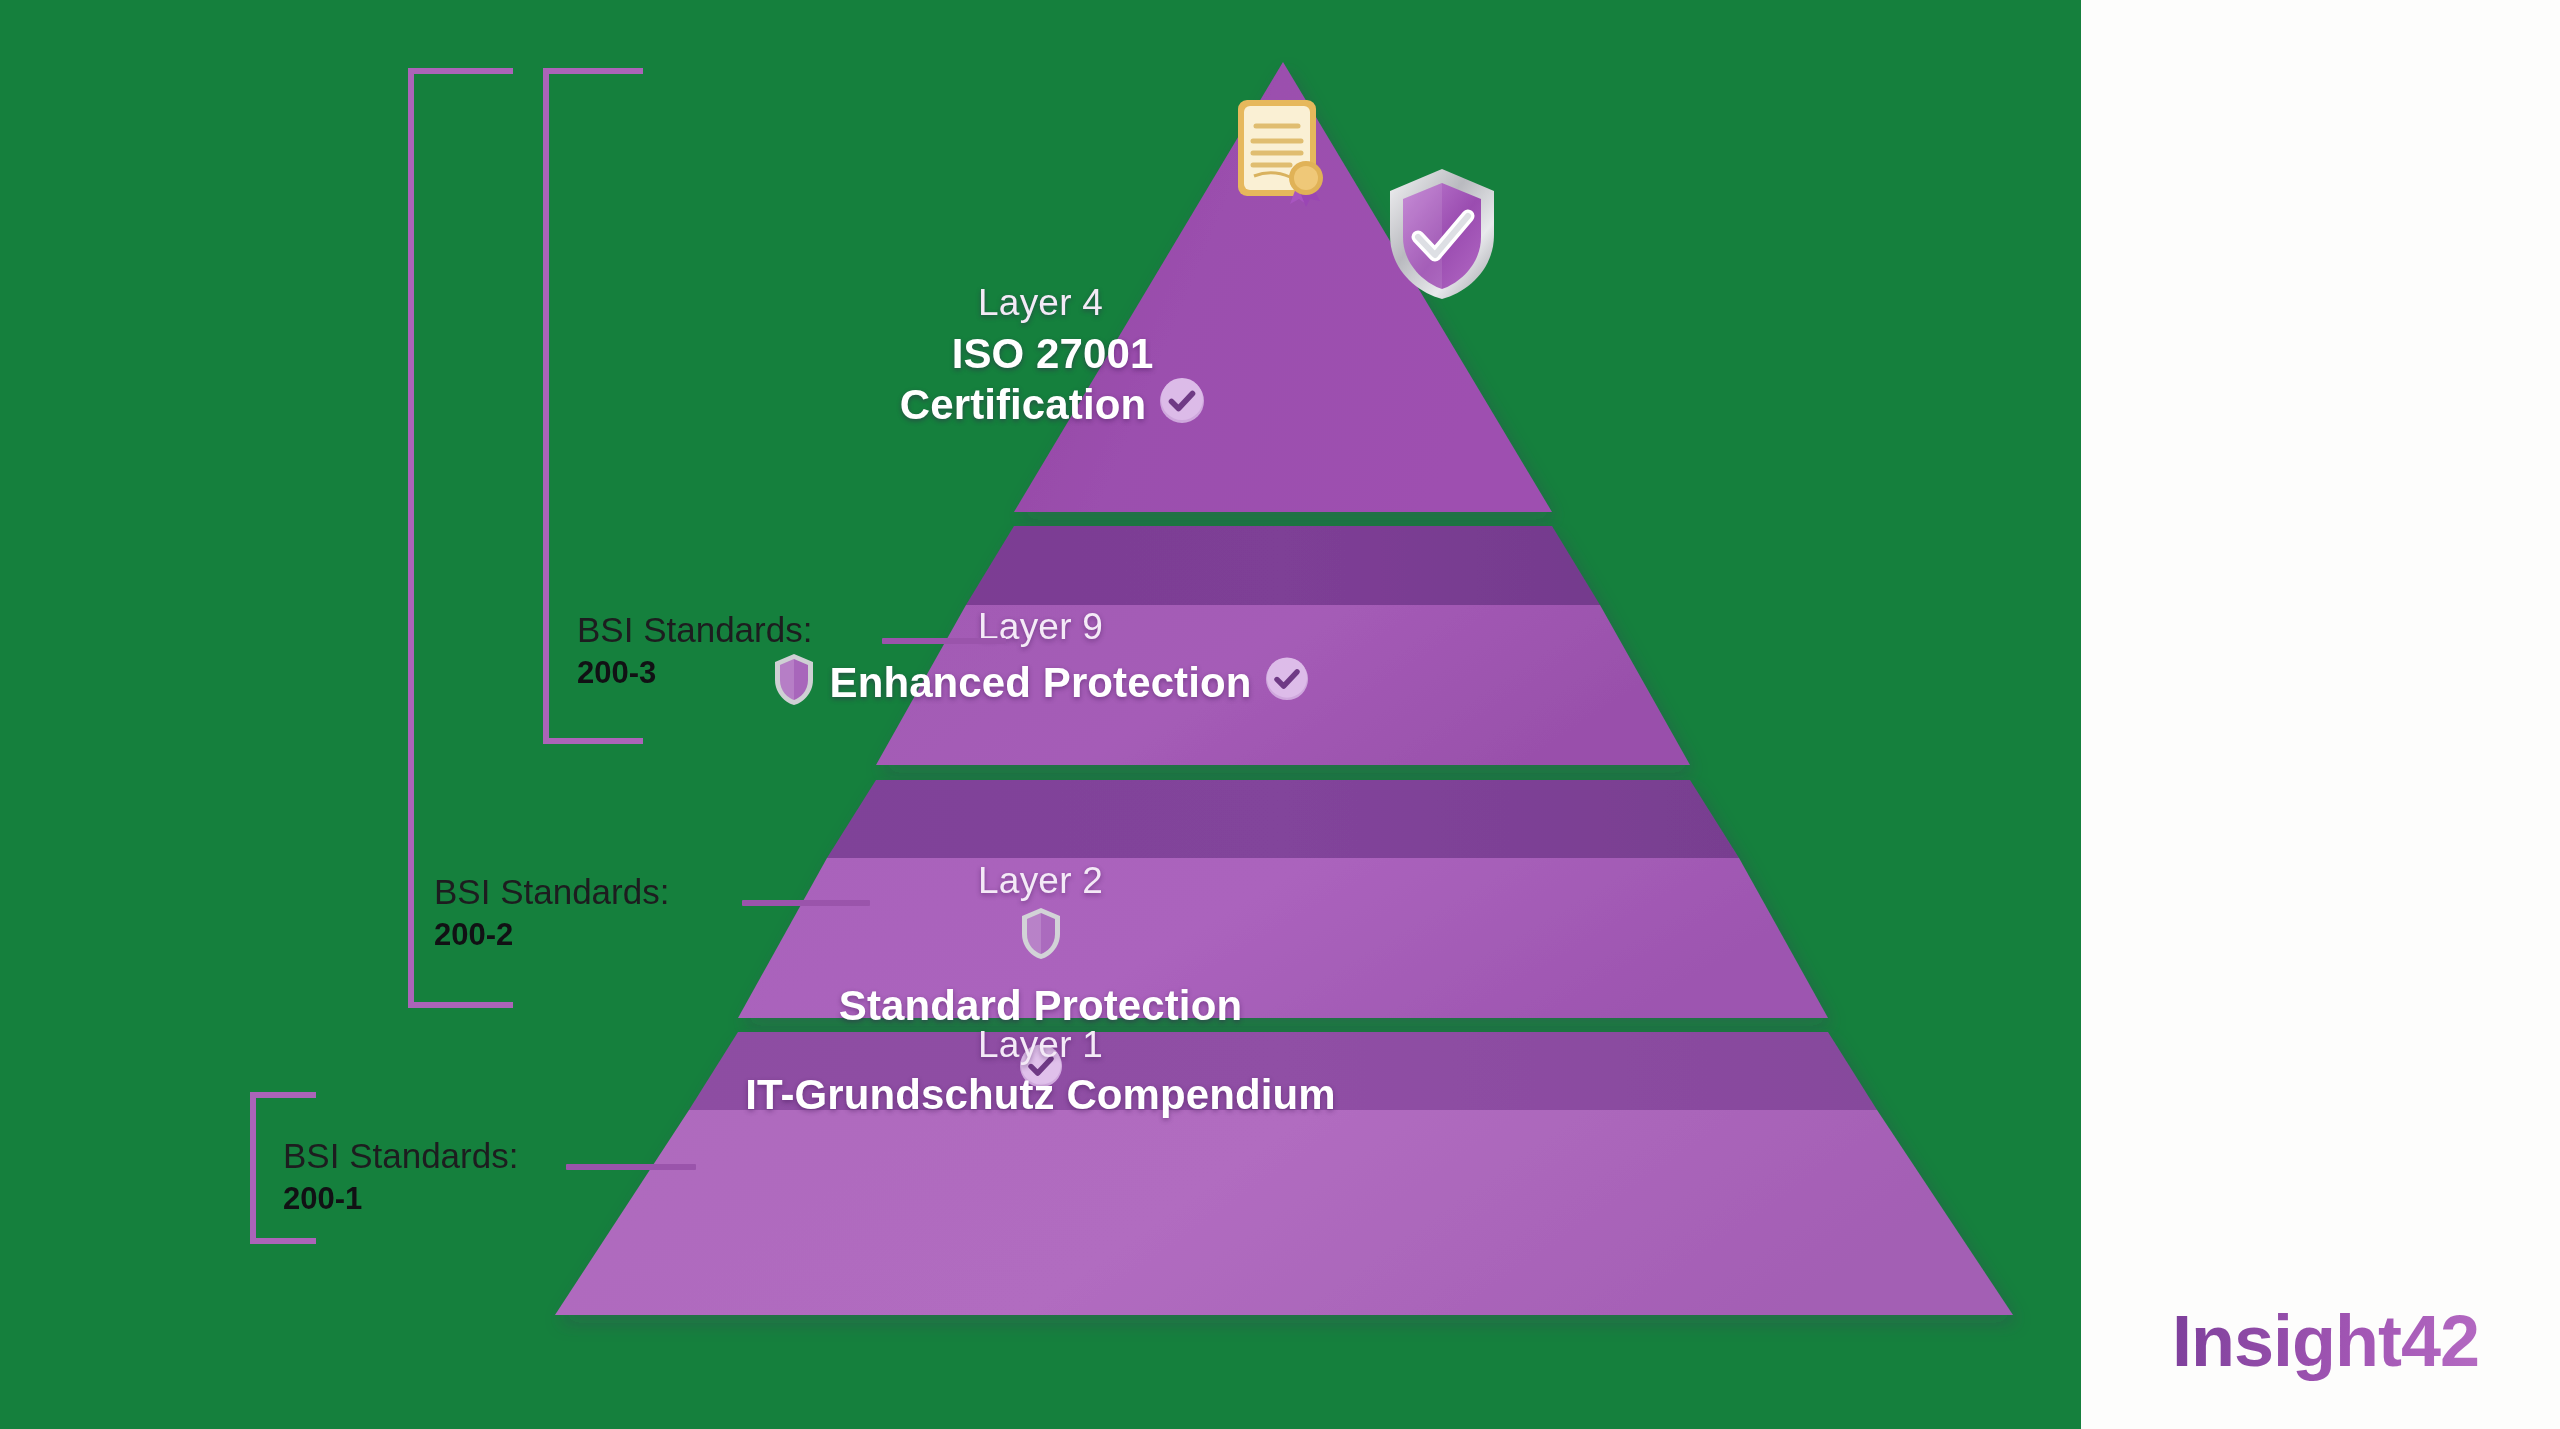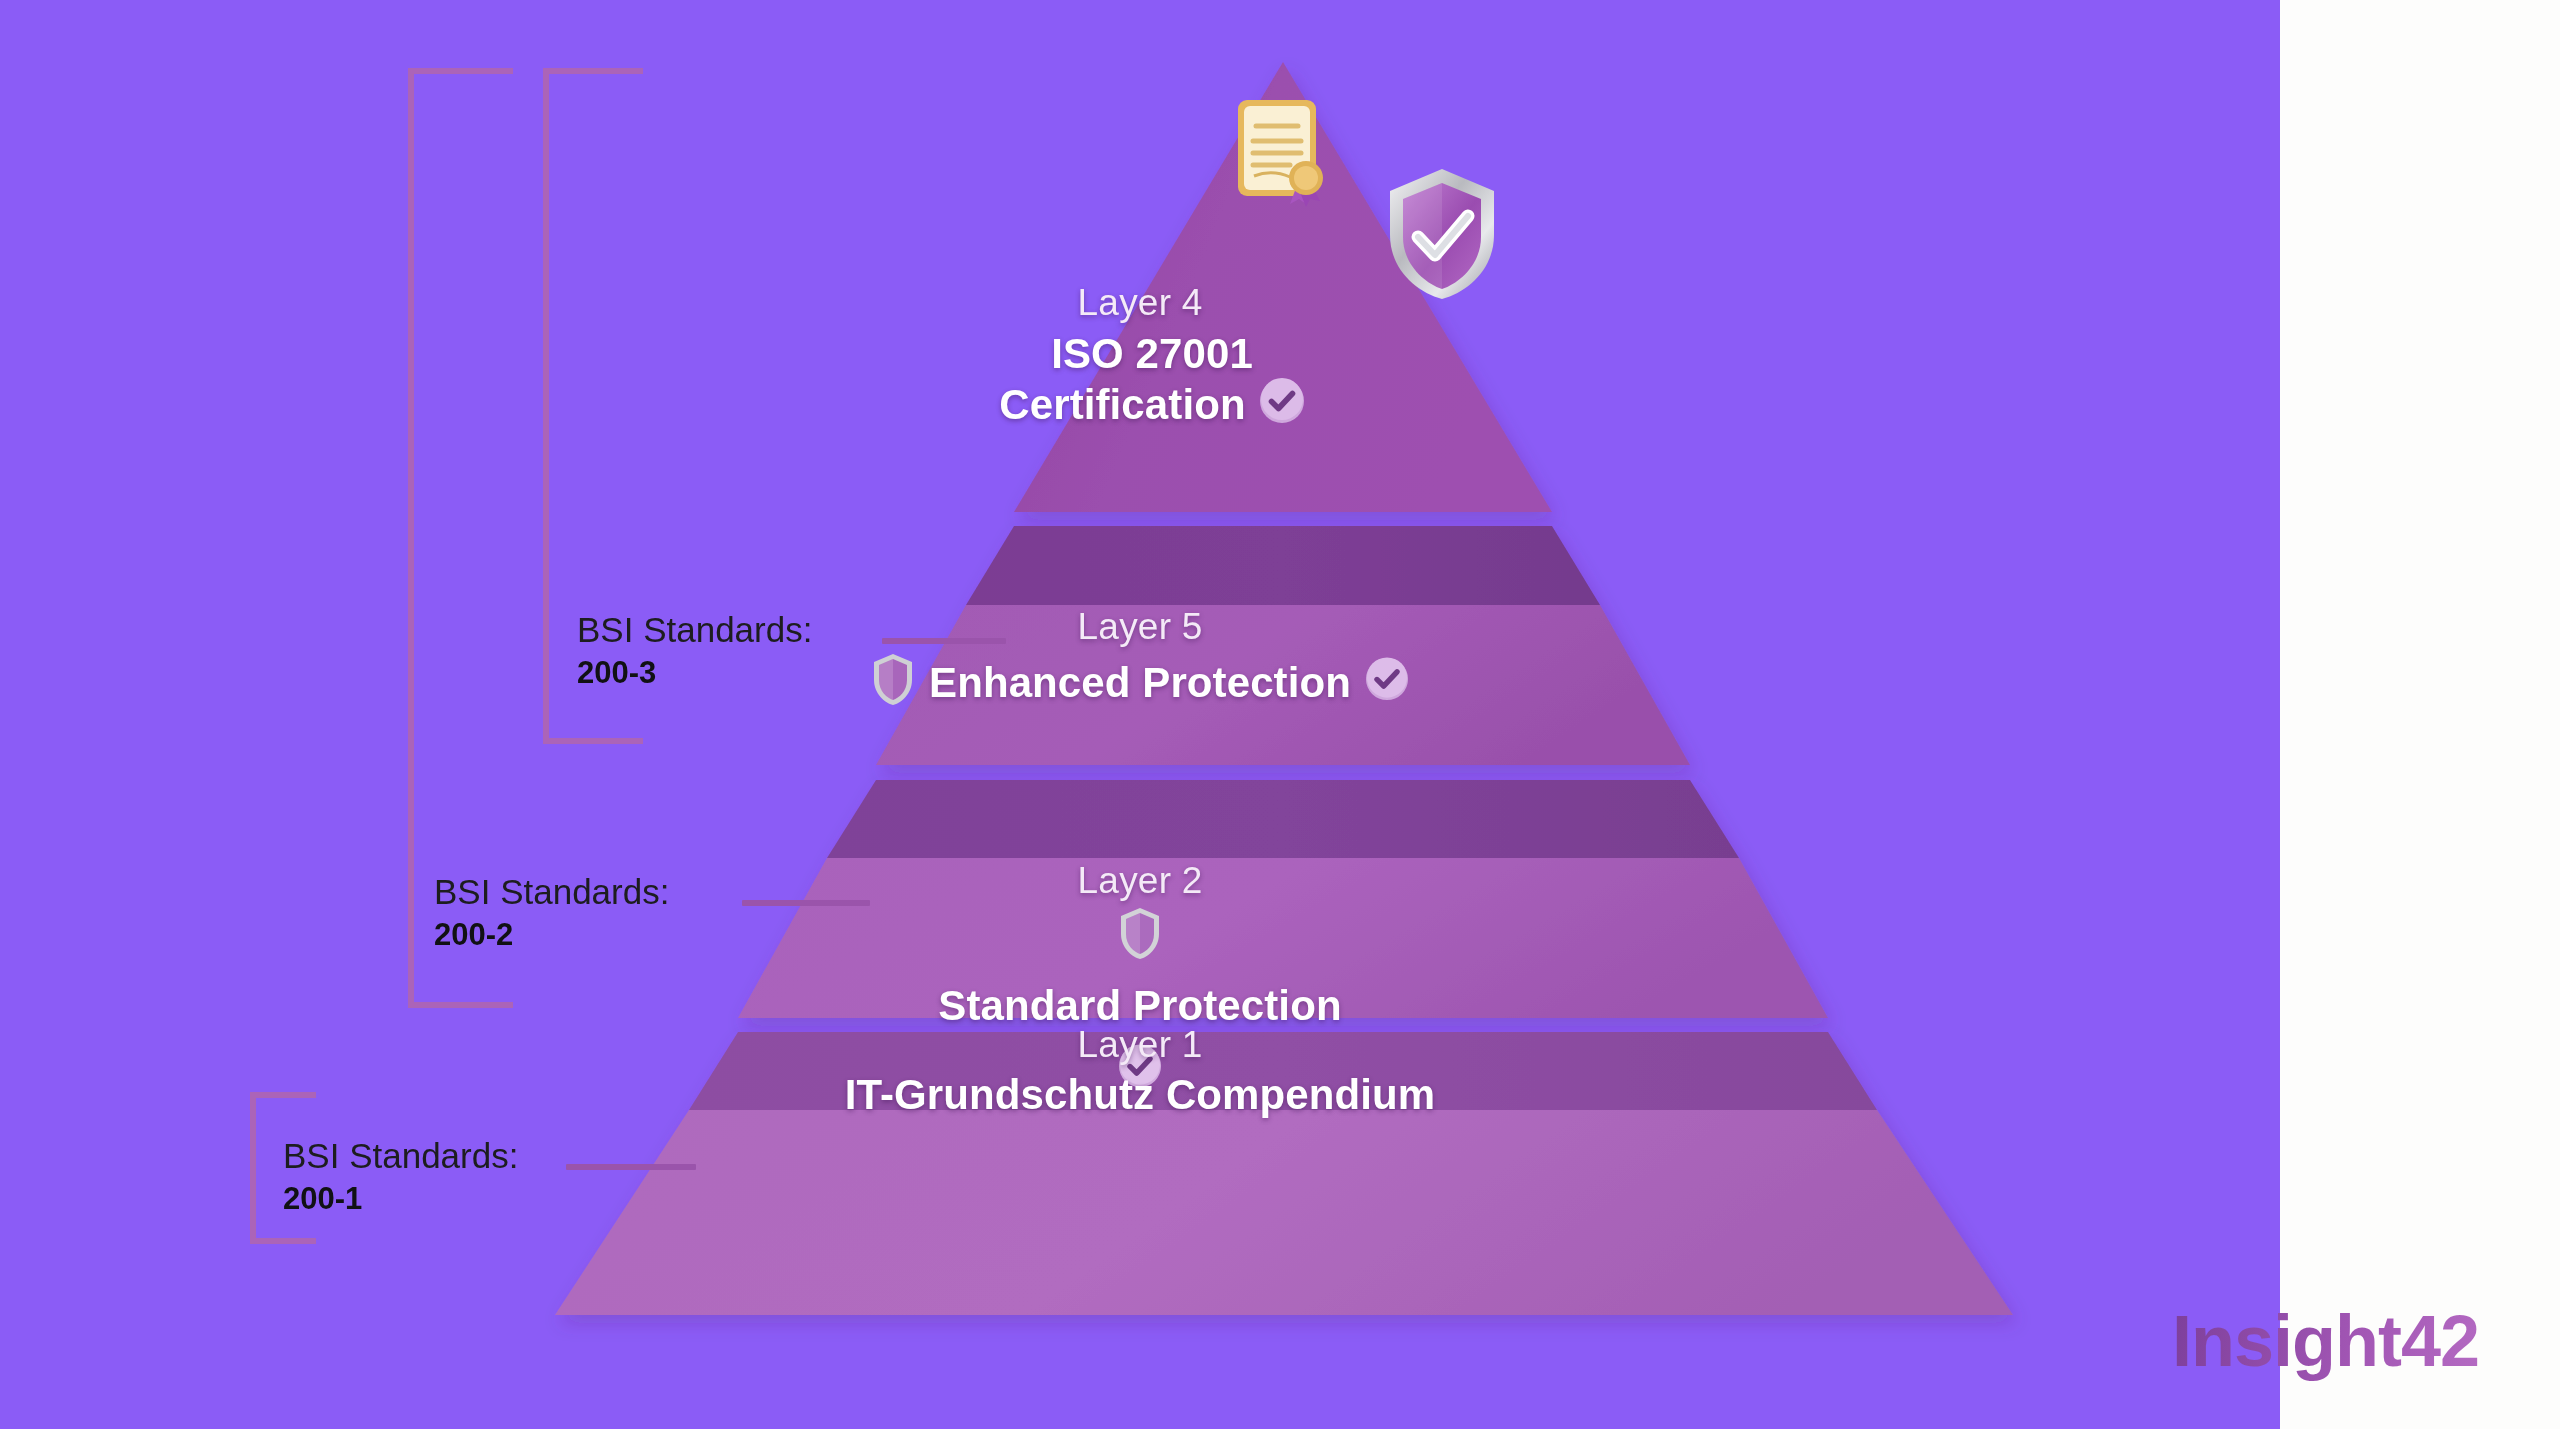--- a/index.html
+++ b/index.html
@@ -2,21 +2,21 @@
 <html><head>
 <meta charset="utf-8">
 <style>
   * { margin:0; padding:0; box-sizing:border-box; }
   html, body {
     width:2560px; height:1429px;
     background:#fdfdfc;
     font-family:"Liberation Sans", sans-serif;
     overflow:hidden;
   }
-  #stage { position:relative; width:2280px; height:1429px; background:#8b5cf6; }
+  #stage { position:relative; width:2081px; height:1429px; background:#15803d; }
 
   
   #pyramid { position:absolute; left:0; top:0; width:2560px; height:1429px; }
 
   .layer-text {
     position:absolute;
     text-align:center;
     color:#ffffff;
     text-shadow:0 2px 5px rgba(60,20,80,.45);
     pointer-events:none;
@@ -208,21 +208,21 @@
       </defs>
       <path d="M60 4 L112 26 v44 c0 34 -26 57 -52 64 C34 127 8 104 8 70 V26 Z" fill="url(#silv)"></path>
       <path d="M60 18 L99 34 v38 c0 27 -21 46 -39 52 -18 -6 -39 -25 -39 -52 V34 Z" fill="url(#shv)"></path>
       <path d="M60 18 v106 c-18 -6 -39 -25 -39 -52 V34 Z" fill="#ffffff" opacity="0.10"></path>
       <path d="M36 72 L53 90 L86 51" stroke="#ffffff" stroke-width="13" fill="none" stroke-linecap="round" stroke-linejoin="round"></path>
       <path d="M36 72 L53 90 L86 51" stroke="#dddfe4" stroke-width="6" fill="none" stroke-linecap="round" stroke-linejoin="round"></path>
     </svg>
   </div>
 
   <div class="layer-text" style="top:608px; left:0;">
-    <div class="layer-sub">Layer 5</div>
+    <div class="layer-sub">Layer 9</div>
     <div class="layer-title" style="margin-top:5px;">
       <span class="ico">
         <svg width="44" height="54" viewBox="0 0 44 54">
           <path d="M22 2 L41 10 v18 c0 14 -11 23 -19 25 C14 51 3 42 3 28 V10 Z" fill="#cfd0d4"></path>
           <path d="M22 7 L36 13 v15 c0 11 -8 18 -14 20 -6 -2 -14 -9 -14 -20 V13 Z" fill="#a866bb"></path>
           <path d="M22 7 v41 c-6 -2 -14 -9 -14 -20 V13 Z" fill="#ffffff" opacity=".16"></path>
         </svg>
       </span>
       <span>Enhanced Protection</span>
       <span class="ico">

